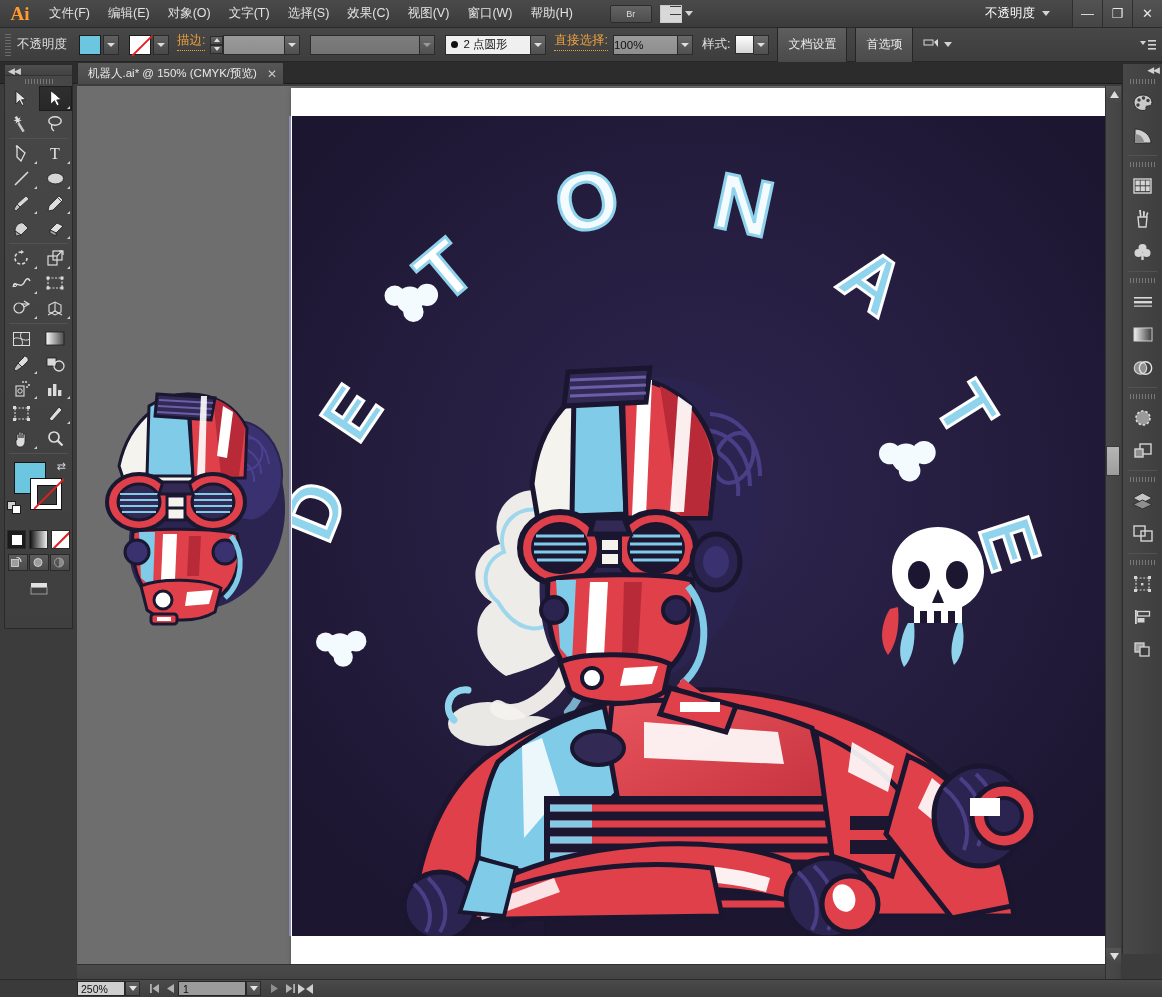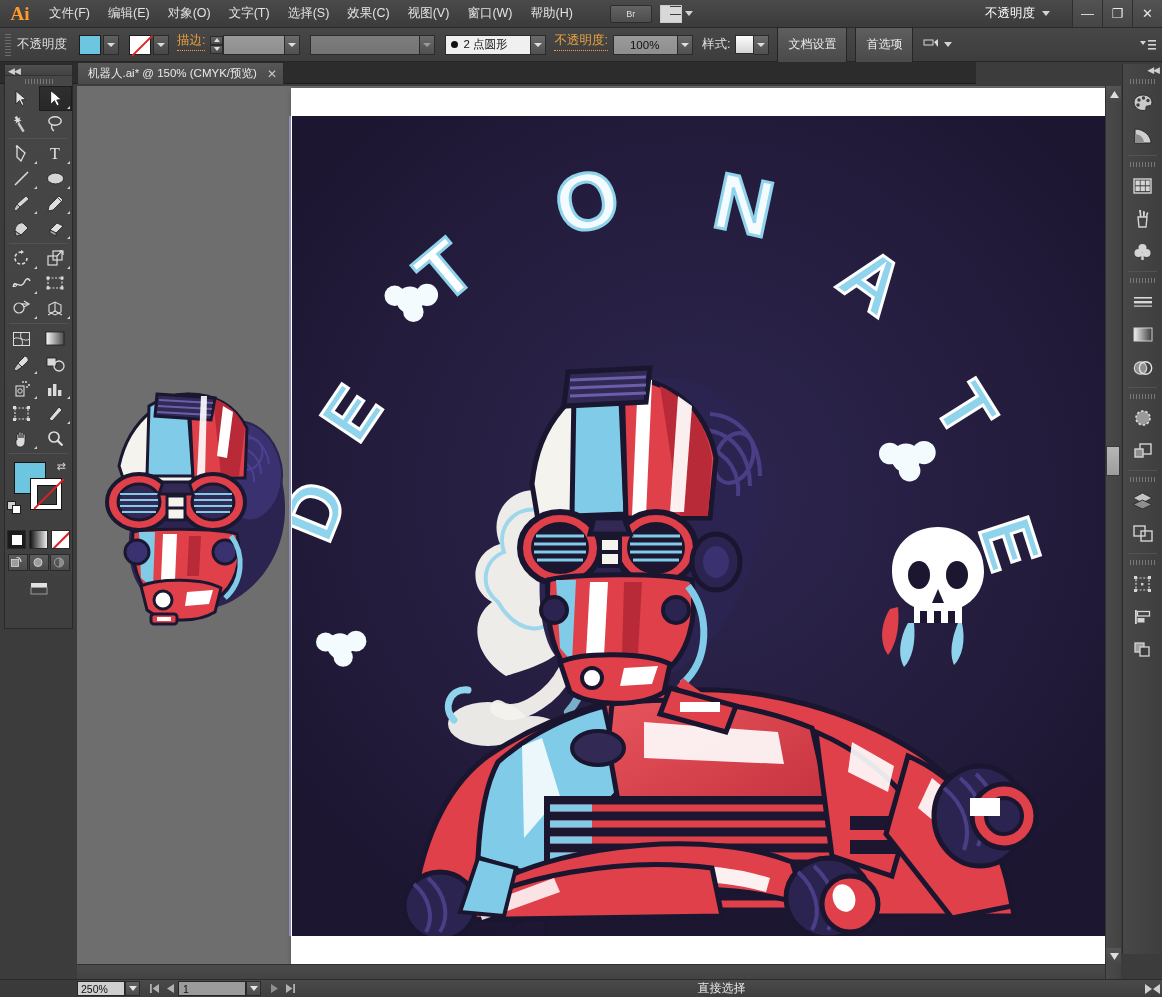--- a/index.html
+++ b/index.html
@@ -79,21 +79,21 @@
   }
   .mini-drop .tri { width:0;height:0;border-left:4px solid transparent;border-right:4px solid transparent;border-top:4px solid #dcdcdc;}
   .orange-label { color: #f0a33c; font-size: 12.5px; border-bottom: 1px dotted #f0a33c; margin: 0 5px 6px 8px; padding-bottom: 1px;}
   .spinner { display: flex; flex-direction: column; margin-right: 0px; }
   .spinner i { width: 13px; height: 9px; background: linear-gradient(#636363,#4b4b4b); border: 1px solid #2b2b2b;
                display:flex; align-items:center; justify-content:center; }
   .sp-up { width:0;height:0;border-left:3px solid transparent;border-right:3px solid transparent;border-bottom:4px solid #ddd; }
   .sp-dn { width:0;height:0;border-left:3px solid transparent;border-right:3px solid transparent;border-top:4px solid #ddd; }
   .combo {
     height: 20px; background: linear-gradient(#9a9a9a,#8e8e8e); border: 1px solid #2b2b2b;
-    display: flex; align-items: center; color: #111; font-size: 11.5px; padding: 0 16px;
+    display: flex; align-items: center; color: #111; font-size: 11.5px; padding: 0 0;
   }
   .combo-dark {
     height: 20px; background: linear-gradient(#7d7d7d,#747474); border: 1px solid #2b2b2b;
     display: flex; align-items: center; color: #222; font-size: 11.5px; padding: 0 4px;
   }
   .combo-white {
     height: 20px; background: #f0f0f0; border: 1px solid #2b2b2b;
     display: flex; align-items: center; color: #111; font-size: 11.5px; padding: 0 5px;
   }
   .combo-btn { width:15px;height:20px; background: linear-gradient(#6a6a6a,#505050); border:1px solid #2b2b2b; border-left:none;
@@ -102,21 +102,21 @@
   .push-btn {
     height: 36px; padding: 0 10px; background: linear-gradient(#5e5e5e,#4a4a4a);
     border: 1px solid #252525; color: #ececec; font-size: 12px;
     display: flex; align-items: center; justify-content: center; margin-left: 8px;
   }
   .style-sw { width: 19px; height: 19px; background: linear-gradient(#fdfdfd,#d5d5d5); border: 1px solid #2b2b2b; }
   .panel-menu-icon { margin-left: auto; margin-right: 6px; display:flex; align-items:center; }
 
   
   .tabbar {
-    position: absolute; left: 0; top: 62px; width: 976px; height: 22px;
+    position: absolute; left: 0; top: 62px; width: 1162px; height: 22px;
     background: #2c2c2c; border-bottom: 1px solid #1d1d1d;
   }
   .doc-tab {
     position: absolute; left: 77px; top: 0; height: 22px;
     background: linear-gradient(#565656,#4a4a4a);
     border: 1px solid #2a2a2a; border-bottom: none;
     display: flex; align-items: center; padding: 0 6px 0 10px; gap: 10px;
     font-size: 11.5px; color: #e8e8e8; white-space: nowrap;
   }
   .tab-close { color: #c8c8c8; font-size: 12px; line-height: 1; }
@@ -304,21 +304,21 @@
 
     <div style="width:10px"></div>
     <div class="combo-white" style="width:86px">
       <span class="dot-round"></span>
       <span>2 点圆形</span>
     </div>
     <div class="combo-btn">
         <div style="width:0;height:0;border-left:4px solid transparent;border-right:4px solid transparent;border-top:4px solid #e0e0e0"></div>
       </div>
 
-    <div class="orange-label">不透明度:</div>
+    <div class="orange-label">直接选择:</div>
     <div class="combo" style="width:65px">100%</div>
     <div class="combo-btn">
         <div style="width:0;height:0;border-left:4px solid transparent;border-right:4px solid transparent;border-top:4px solid #e0e0e0"></div>
       </div>
 
     <div class="cb-label" style="margin:0 5px 0 9px">样式:</div>
     <div class="style-sw"></div>
     <div class="combo-btn">
         <div style="width:0;height:0;border-left:4px solid transparent;border-right:4px solid transparent;border-top:4px solid #e0e0e0"></div>
       </div>
@@ -1147,21 +1147,20 @@
           <path d="M0 0 L0 9 L7 4.5 Z" fill="#8f8f8f"></path>
         </svg>
     </div>
     <div class="sb-nav">
       <svg width="9" height="9" viewBox="0 0 9 9">
         <path d="M0 0 L0 9 L6.4 4.5 Z" fill="#b0b0b0"></path>
           <rect x="7.2" y="0" width="1.8" height="9" fill="#b0b0b0"></rect>
       </svg>
     </div>
 
-    <div class="status-text">直接选择</div>
 
     <div class="sb-right">
       <div class="tri-r"></div>
       <div class="tri-l"></div>
     </div>
   </div>
 
 </div>
 
 </body></html>

